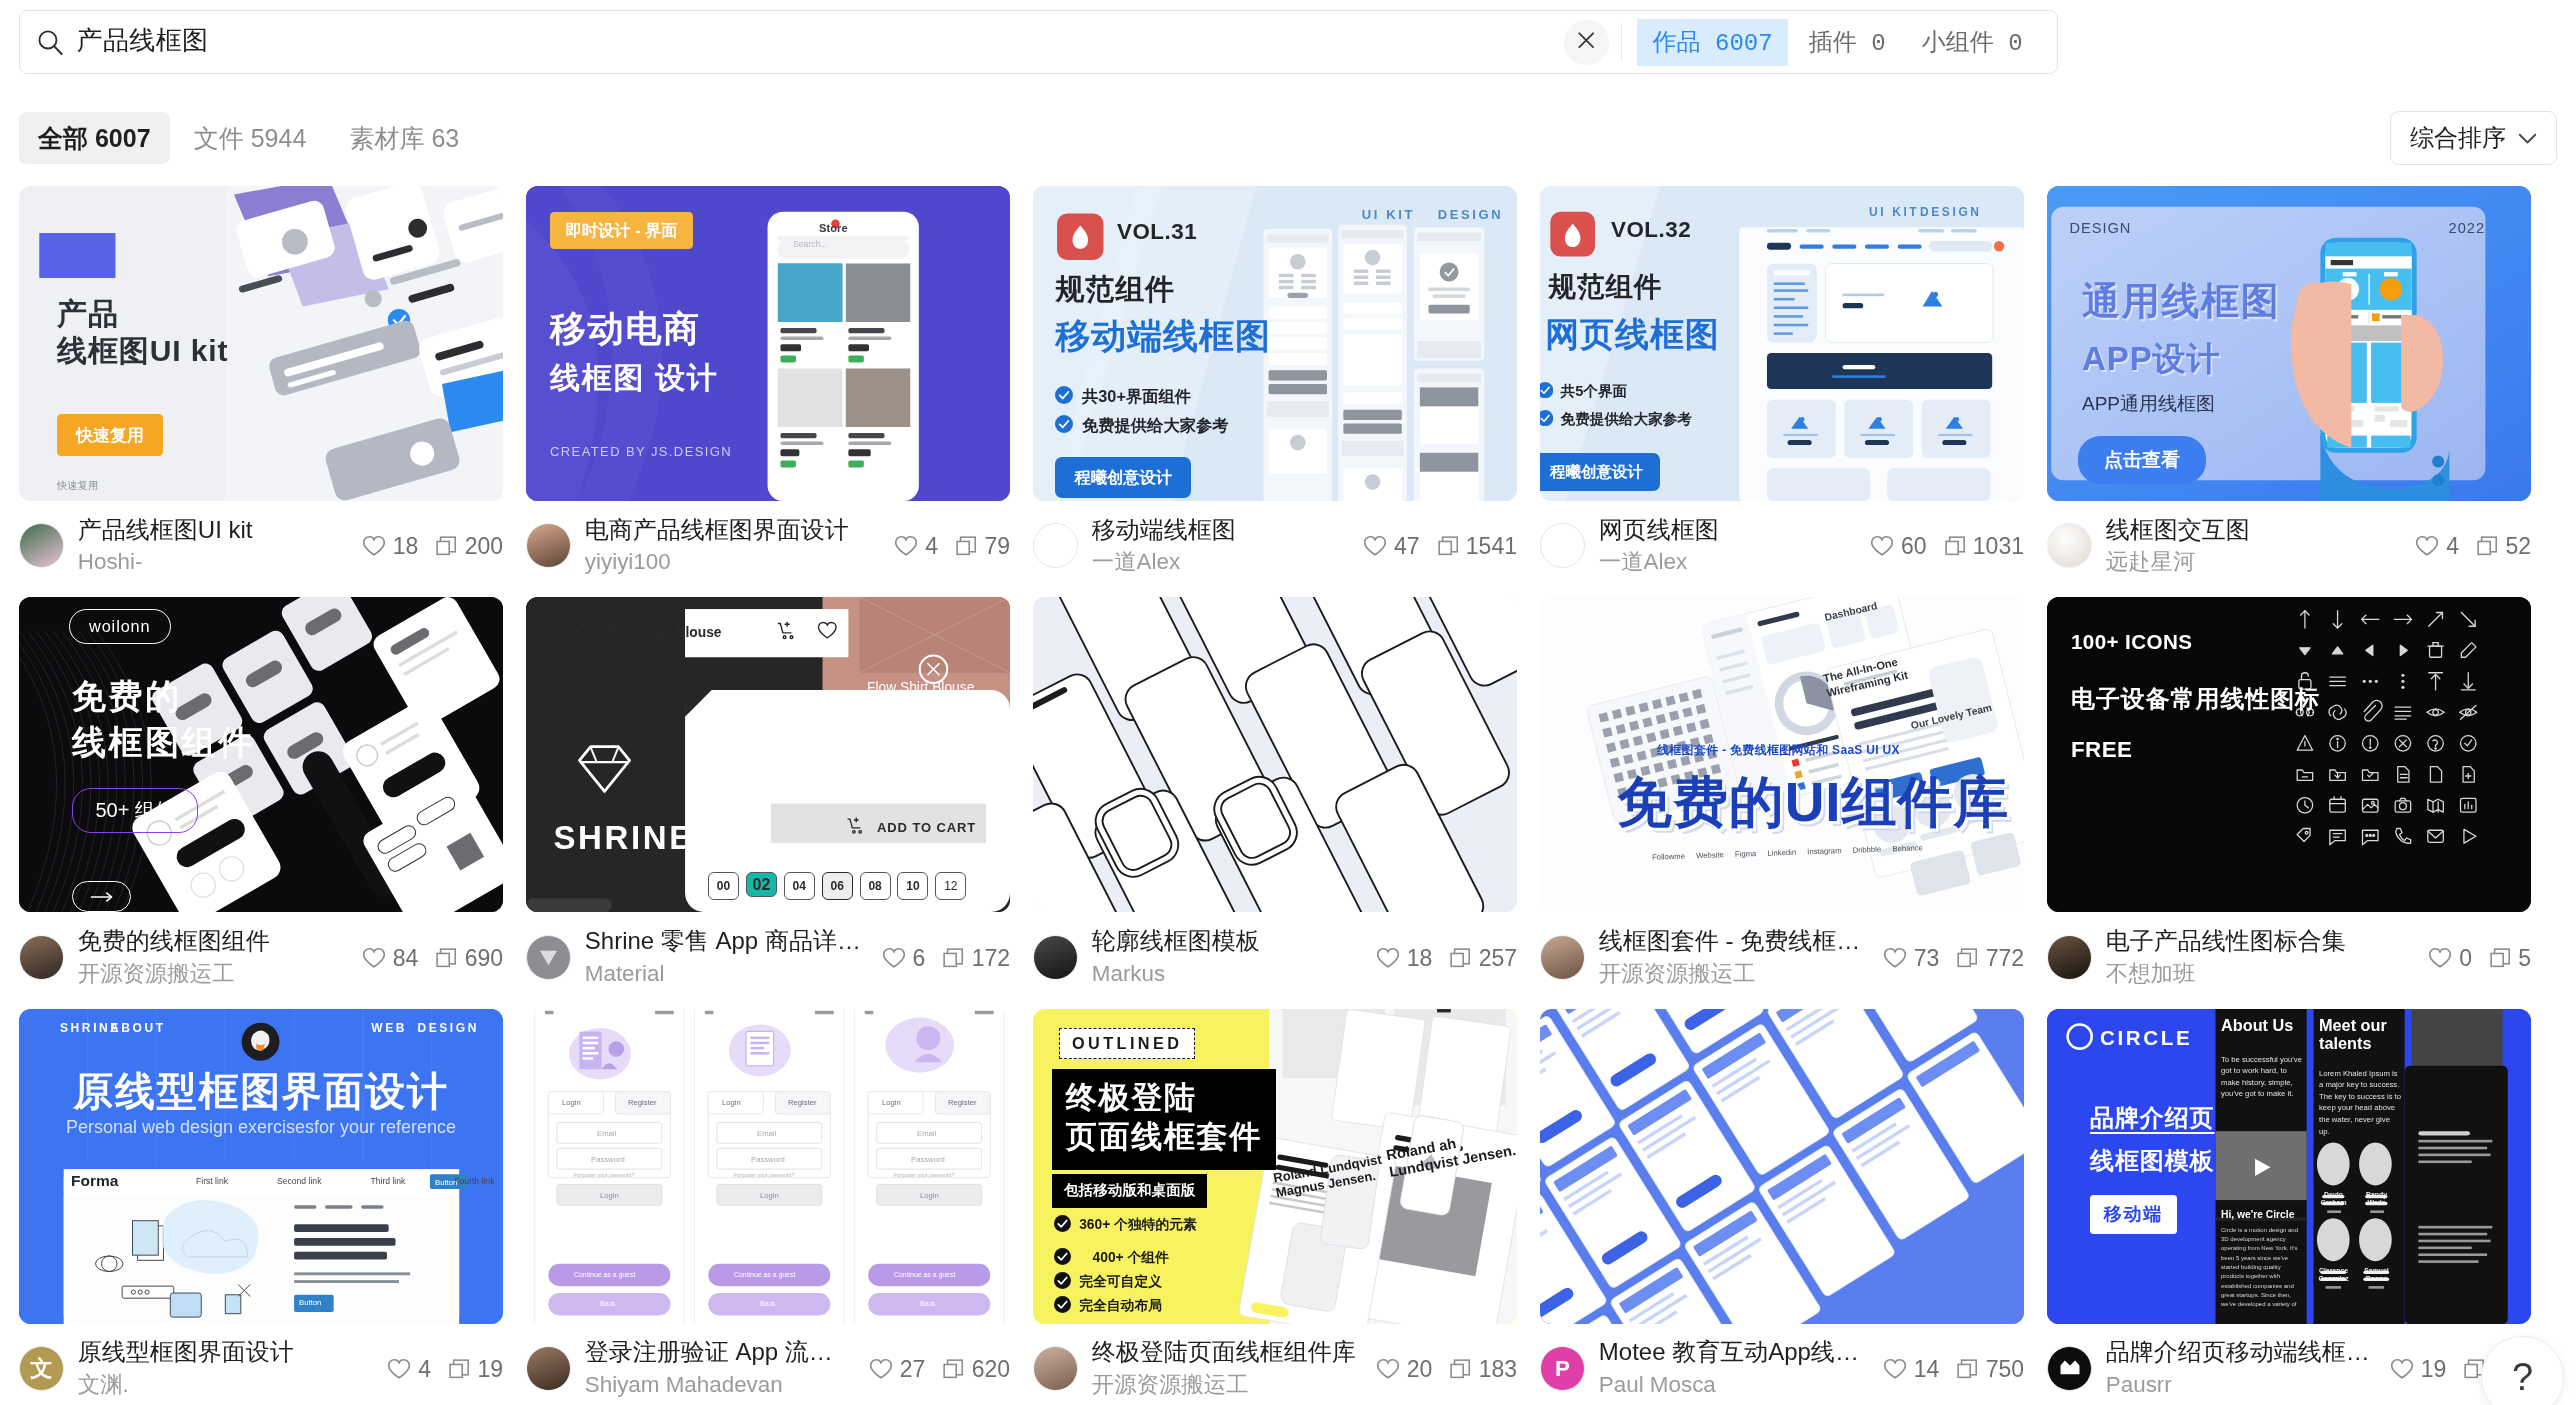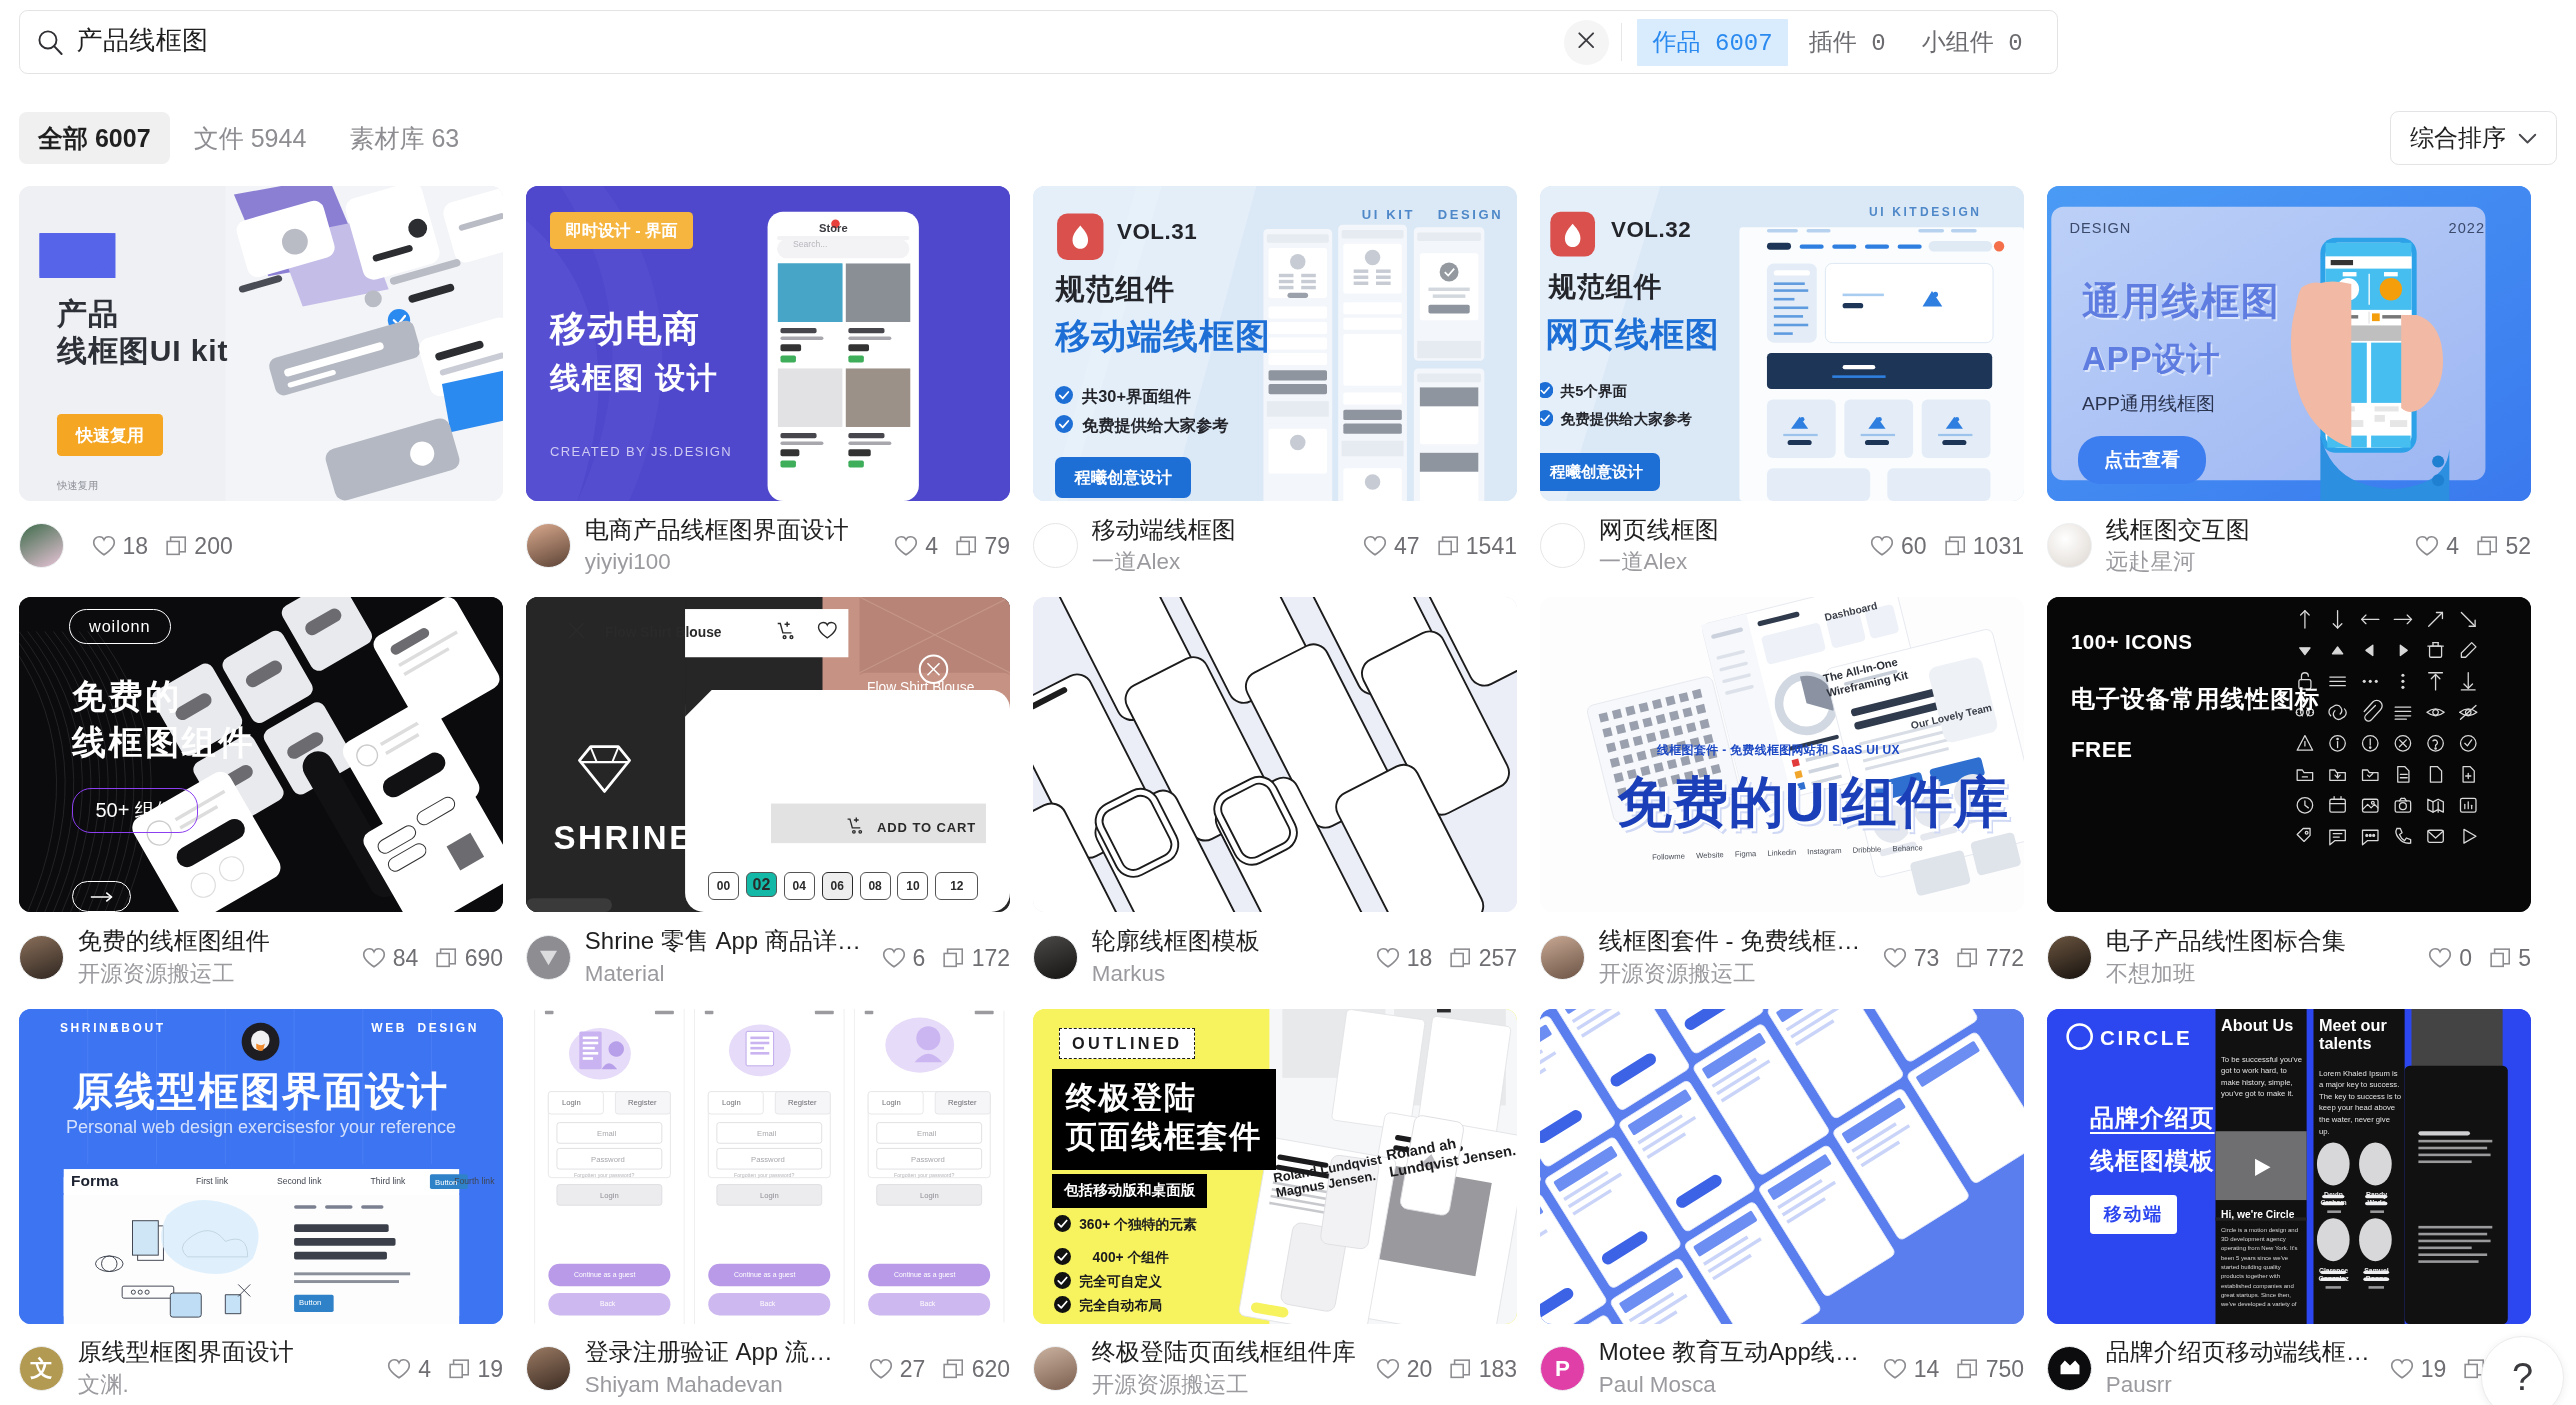--- a/index.html
+++ b/index.html
@@ -179,20 +179,24 @@
       </div>
       <div style="position:absolute;left:38px;top:110px;font-size:30px;font-weight:800;color:#2e3038;line-height:1.22;letter-spacing:0.9px">
         <div>产品</div>
         <div>线框图UI kit</div>
       </div>
       <div style="position:absolute;left:38px;top:228px;background:#f5a723;color:#fff;font-size:17px;font-weight:700;padding:9.5px 19px;border-radius:4.3px">快速复用</div>
       <div style="position:absolute;left:38px;top:293px;font-size:10.3px;color:#8e9098">快速复用</div>
     </div>
     <div class="meta">
       <div class="avatar" style="background:linear-gradient(150deg,#3d6b4a,#e9c4d8)"></div>
+      <div class="metatxt">
+        <div class="mtitle">产品线框图UI kit</div>
+        <div class="mauthor">Hoshi-</div>
+      </div>
       <div class="stats">
         <span class="stat">
           <span>
               <svg width="24" height="22.4" viewBox="0 0 28 26">
                 <path d="M14 23 C14 23 2 15.6 2 8.6 C2 4.8 5 2 8.5 2 C11 2 13.2 3.5 14 5.4 C14.8 3.5 17 2 19.5 2 C23 2 26 4.8 26 8.6 C26 15.6 14 23 14 23 Z" fill="none" stroke="#8b8b90" stroke-width="1.9"></path>
               </svg>
             </span>
           <span>18</span>
         </span>
         <span class="stat">
@@ -775,21 +779,21 @@
             </svg></span>
         <span style="font-size:13px;font-weight:700;color:#2a2a2a;letter-spacing:0.9px">ADD TO CART</span>
       </div>
       <div style="position:absolute;left:182px;top:275px;display:flex;gap:6.9px">
         <span style="width:31px;height:27.5px;border:1.2px solid #555;border-radius:6px;display:flex;align-items:center;justify-content:center;font-size:12px;font-weight:700;color:#2a2a2a;background:#fff">00</span>
         <span style="width:31px;height:25px;border:1.2px solid #555;border-radius:6px;display:flex;align-items:center;justify-content:center;font-size:16px;font-weight:700;color:#2a2a2a;background:#14b8a6">02</span>
         <span style="width:31px;height:27.5px;border:1.2px solid #555;border-radius:6px;display:flex;align-items:center;justify-content:center;font-size:12px;font-weight:700;color:#2a2a2a;background:#fff">04</span>
         <span style="width:31px;height:27.5px;border:1.9px solid #2a2a2a;border-radius:6px;display:flex;align-items:center;justify-content:center;font-size:12px;font-weight:700;color:#2a2a2a;background:#eee">06</span>
         <span style="width:31px;height:27.5px;border:1.2px solid #555;border-radius:6px;display:flex;align-items:center;justify-content:center;font-size:12px;font-weight:700;color:#2a2a2a;background:#fff">08</span>
         <span style="width:31px;height:27.5px;border:1.2px solid #555;border-radius:6px;display:flex;align-items:center;justify-content:center;font-size:12px;font-weight:700;color:#2a2a2a;background:#fff">10</span>
-        <span style="width:43px;height:27.5px;border:1.2px solid #555;border-radius:6px;display:flex;align-items:center;justify-content:center;font-size:12px;font-weight:700;color:#2a2a2a;background:#fff">12</span>
+        <span style="width:31px;height:27.5px;border:1.2px solid #555;border-radius:6px;display:flex;align-items:center;justify-content:center;font-size:12px;font-weight:400;color:#2a2a2a;background:#fff">12</span>
       </div>
     </div>
     <div class="meta">
       <div class="avatar" style="background:#8d8d92">
         <svg width="29" height="29" viewBox="0 0 34 34">
             <polygon points="7,9 27,9 17,26" fill="#dcdcde"></polygon>
           </svg>
       </div>
       <div class="metatxt">
         <div class="mtitle">Shrine 零售 App 商品详情线…</div>

